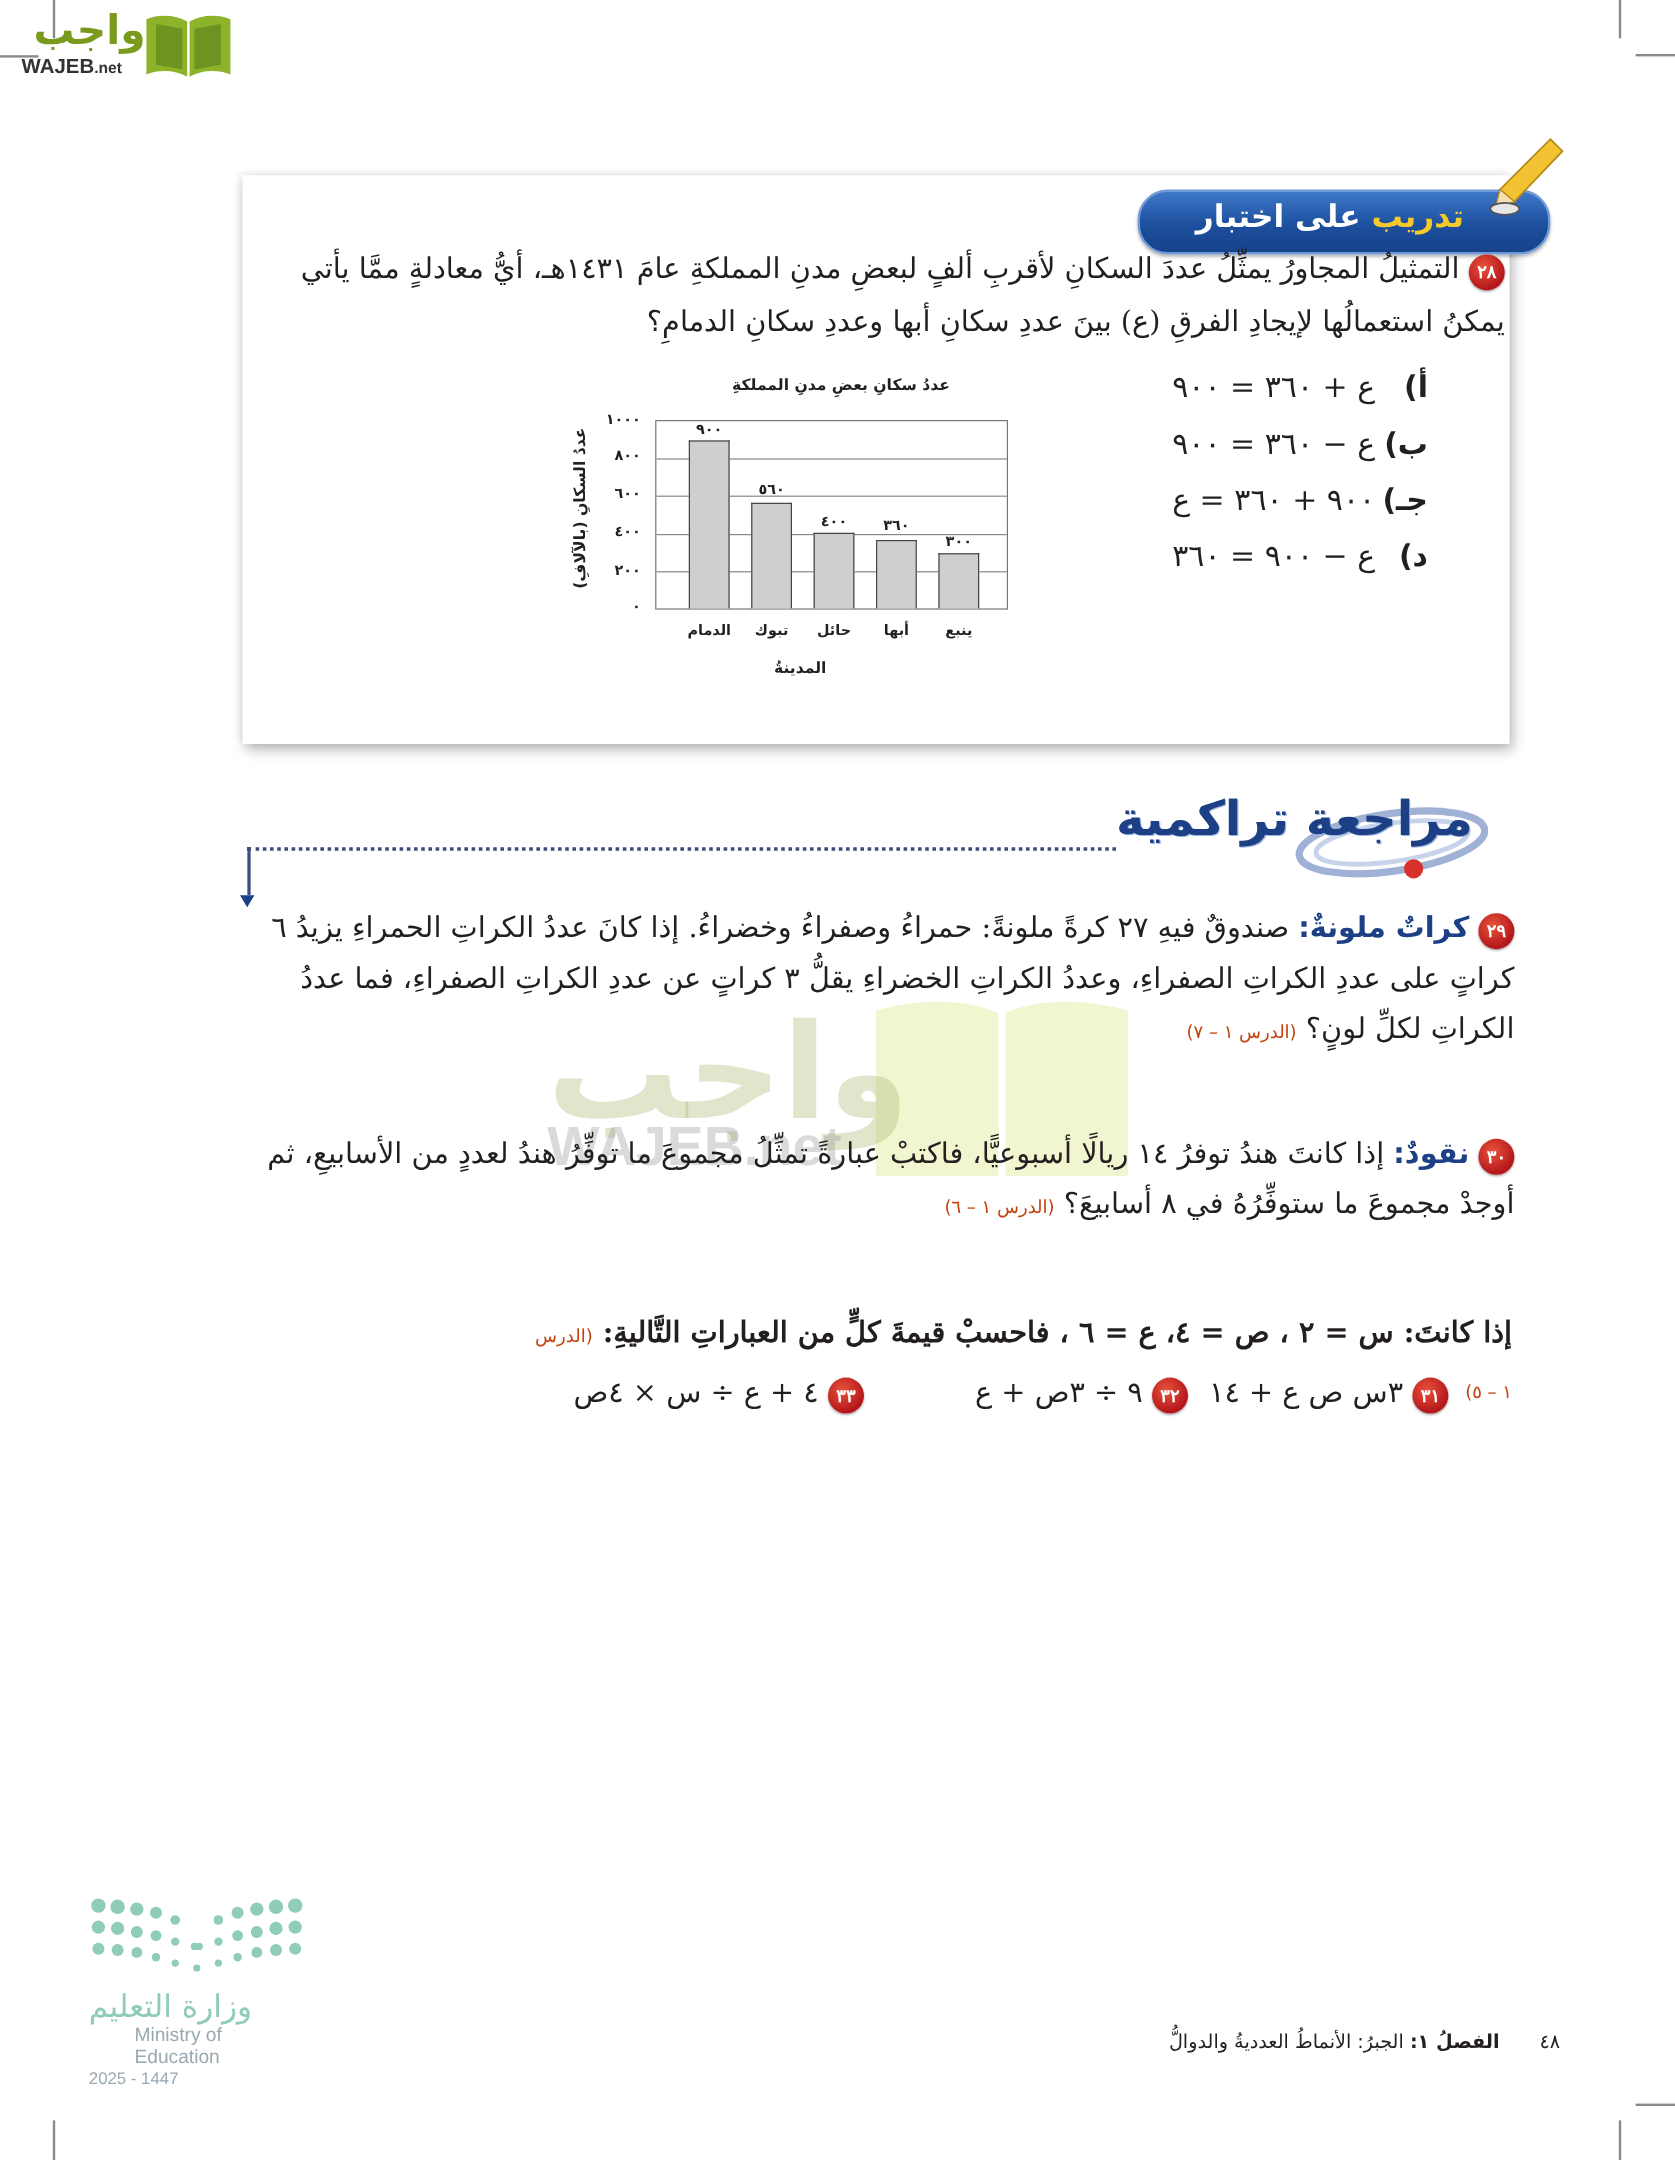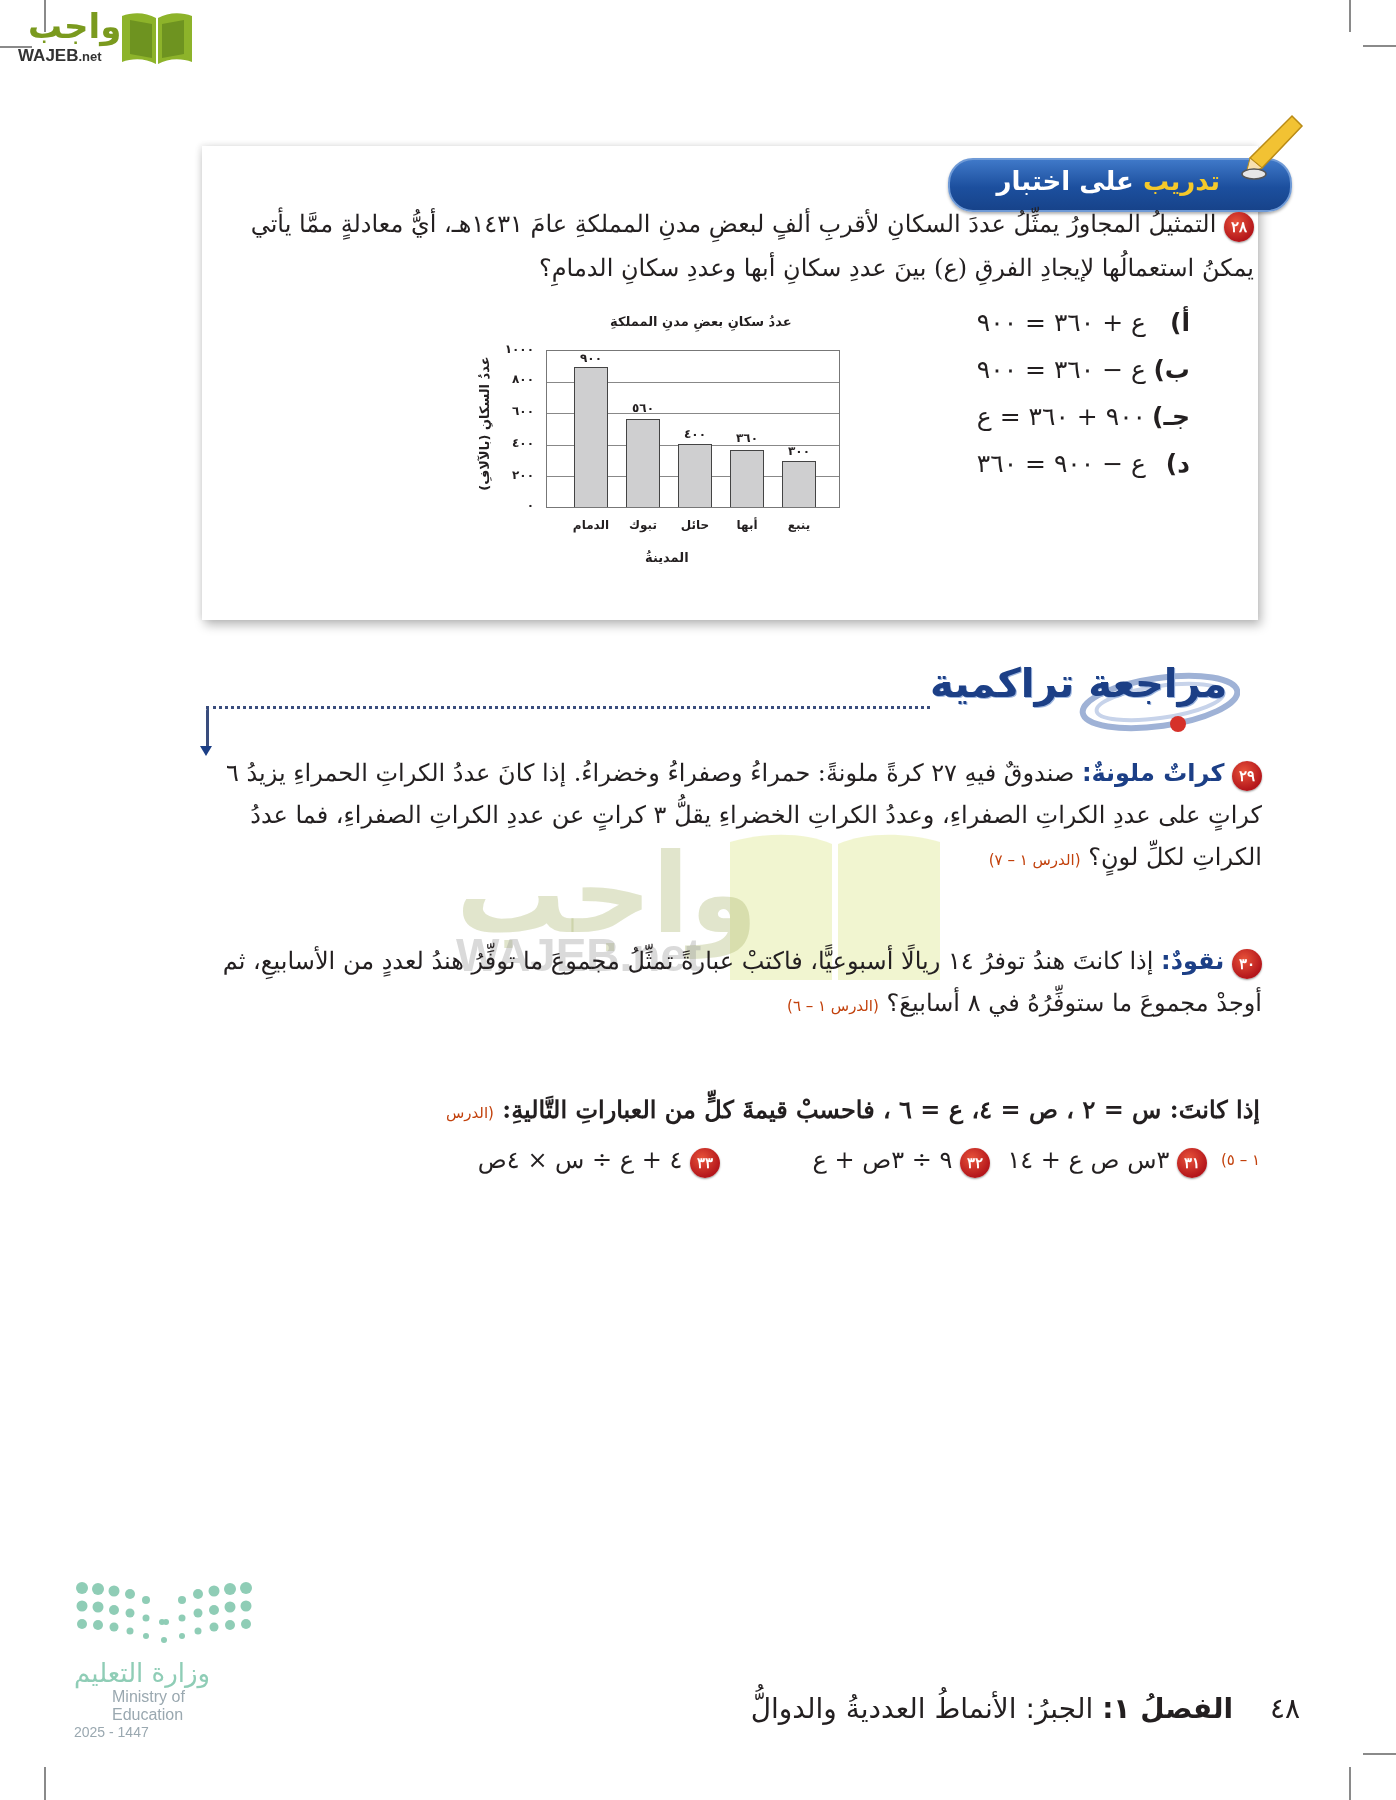--- a/index.html
+++ b/index.html
@@ -41,21 +41,21 @@
   .dotted-v{left:206px;top:708px;height:38px;border-left:3px dotted #3a4d7d;border-top-left-radius:14px;}
   .arrow-down{left:200px;top:746px;width:0;height:0;border-left:6px solid transparent;border-right:6px solid transparent;border-top:10px solid #1c3f86;}
   .topic{color:#1c3f86;font-weight:bold;font-family:"DejaVu Sans",sans-serif;}
   .lesson{color:#c2410c;font-size:15px;font-family:"DejaVu Sans",sans-serif;}
   
   .wm-text{left:456px;top:830px;font-size:110px;font-weight:bold;color:rgba(170,180,110,0.35);direction:rtl;}
   .wm-en{left:456px;top:928px;font-size:46px;font-weight:bold;color:rgba(150,150,150,0.35);font-family:"Liberation Sans",sans-serif;}
   .wm-book{left:720px;top:830px;width:230px;height:150px;}
   
   .ministry{left:74px;top:1580px;width:180px;height:150px;}
-  .footer{left:850px;top:1692px;width:450px;font-size:28px;direction:rtl;white-space:nowrap;text-align:right;}
+  .footer{left:850px;top:1692px;width:450px;font-size:16px;direction:rtl;white-space:nowrap;text-align:right;}
 </style>
 </head>
 <body>
 
 <div class="crop" style="left:44px;top:0;width:2px;height:32px;"></div>
 <div class="crop" style="left:0;top:46px;width:32px;height:2px;"></div>
 <div class="crop" style="left:1349px;top:0;width:2px;height:32px;"></div>
 <div class="crop" style="left:1363px;top:45px;width:33px;height:2px;"></div>
 <div class="crop" style="left:1363px;top:1753px;width:33px;height:2px;"></div>
 <div class="crop" style="left:1349px;top:1767px;width:2px;height:33px;"></div>

